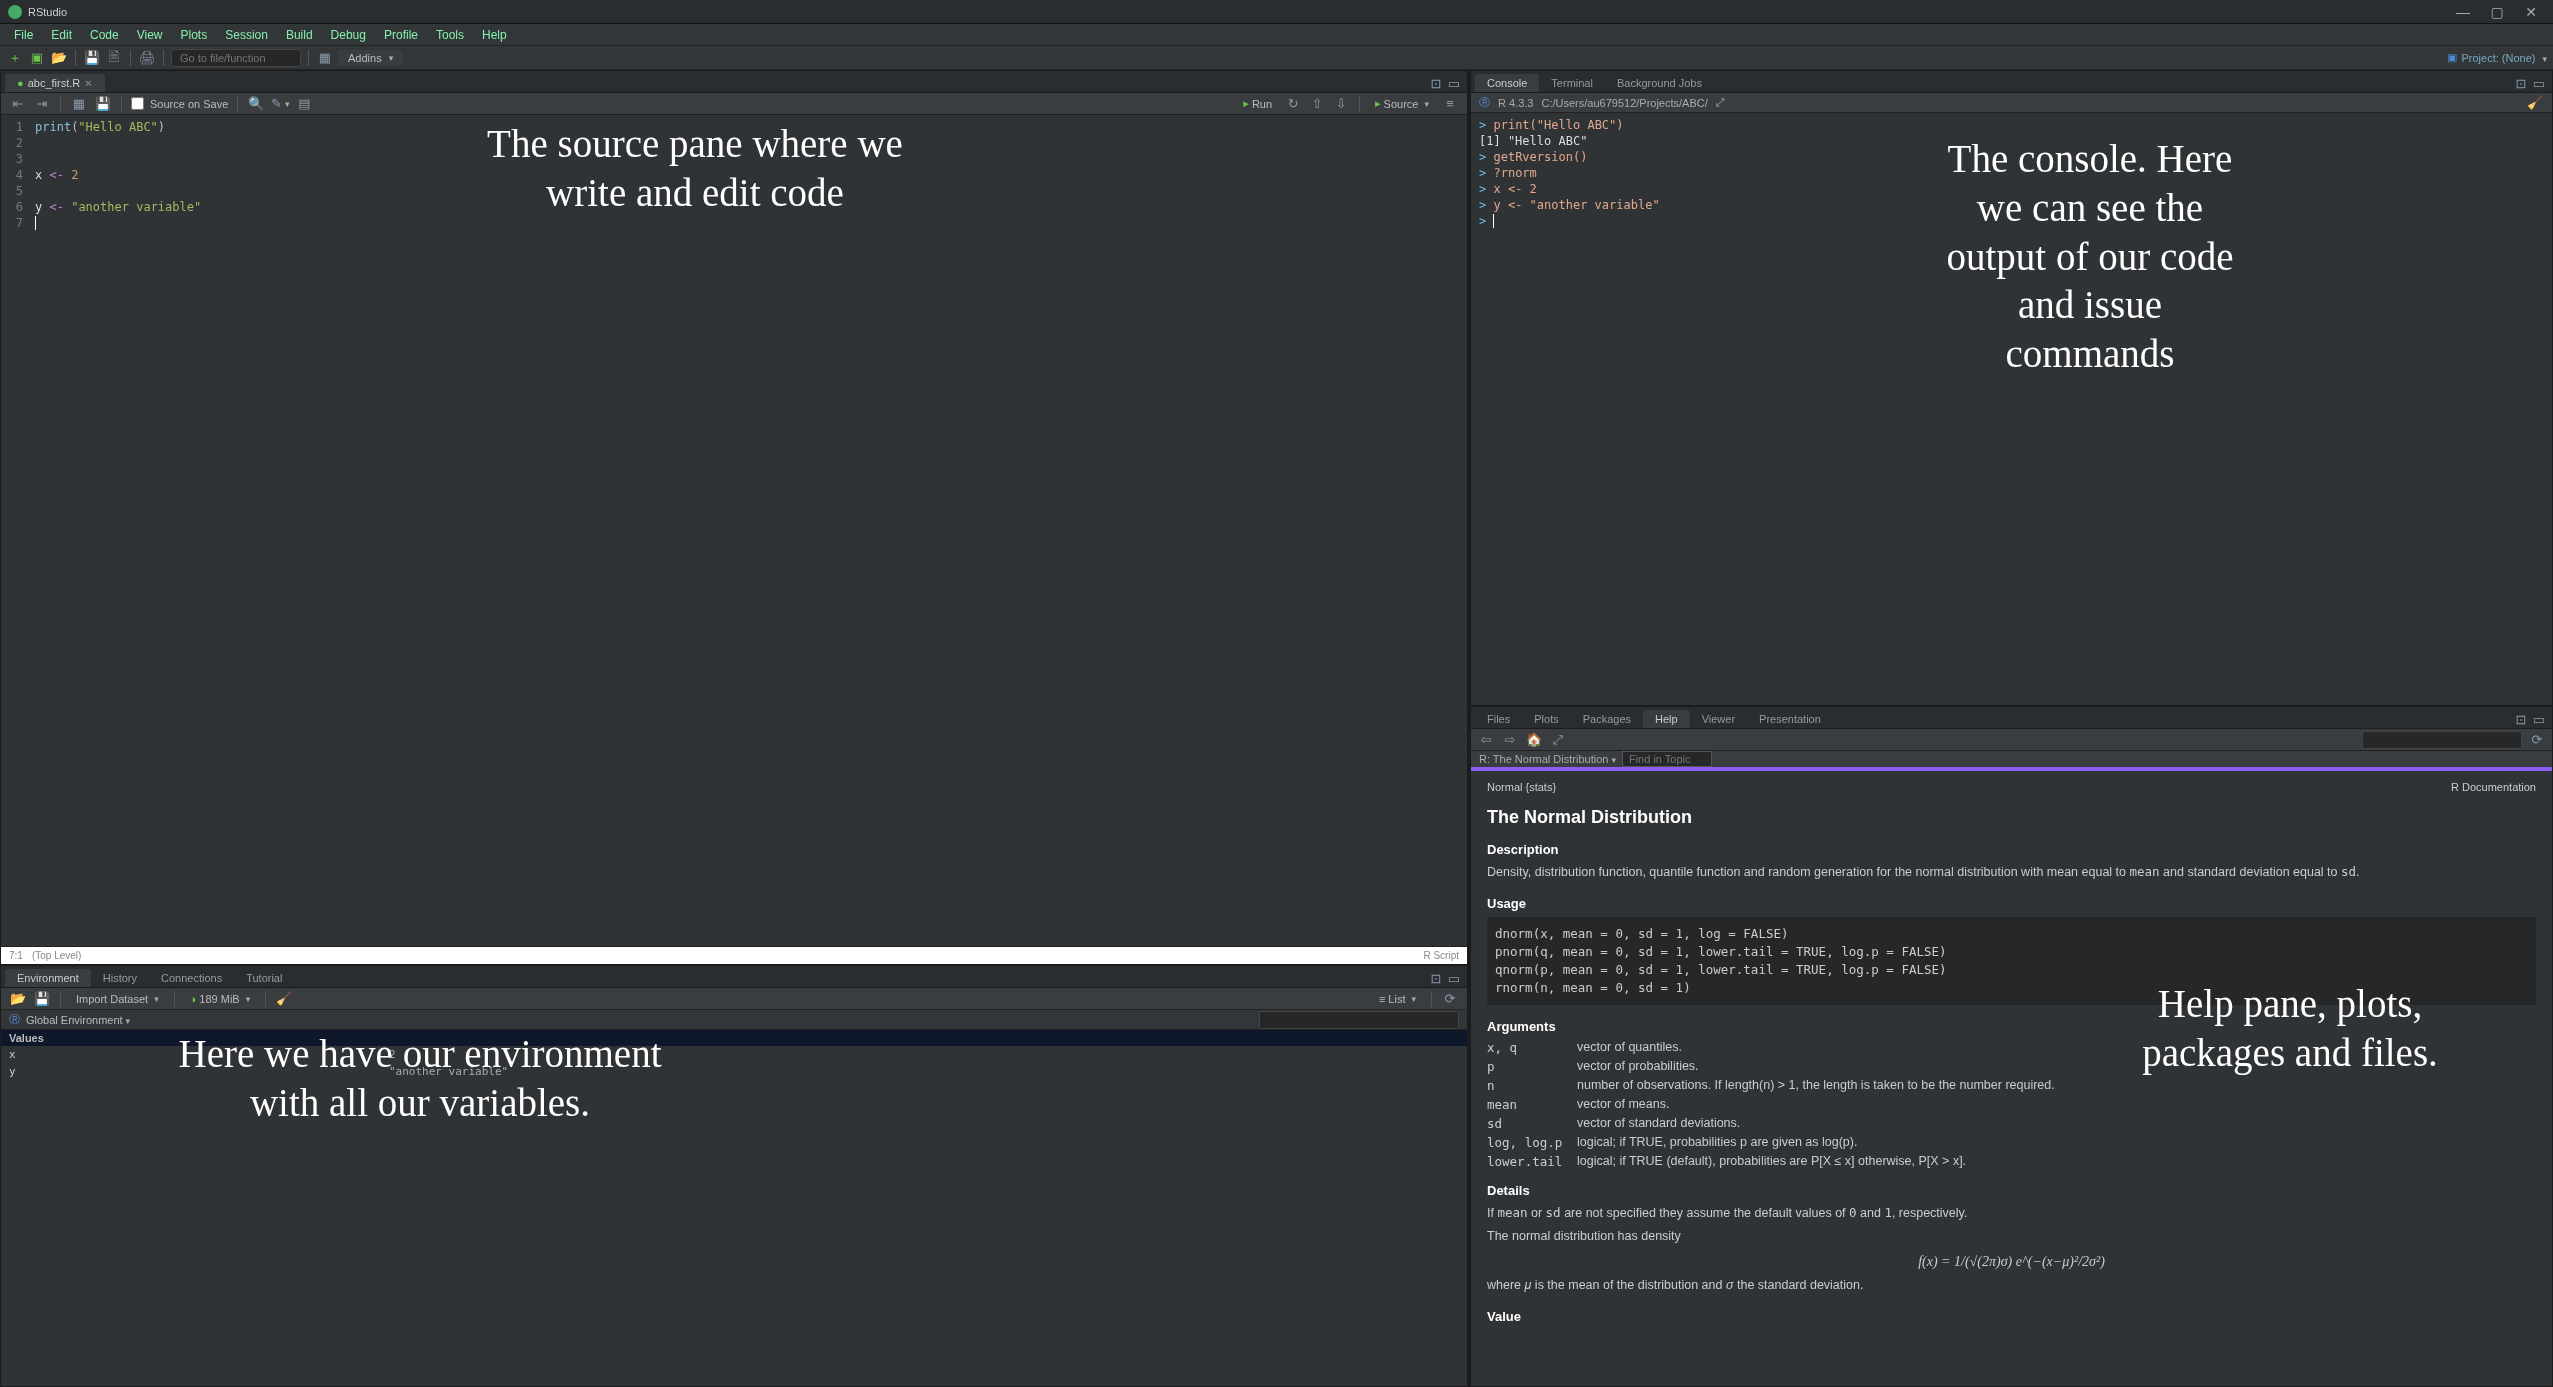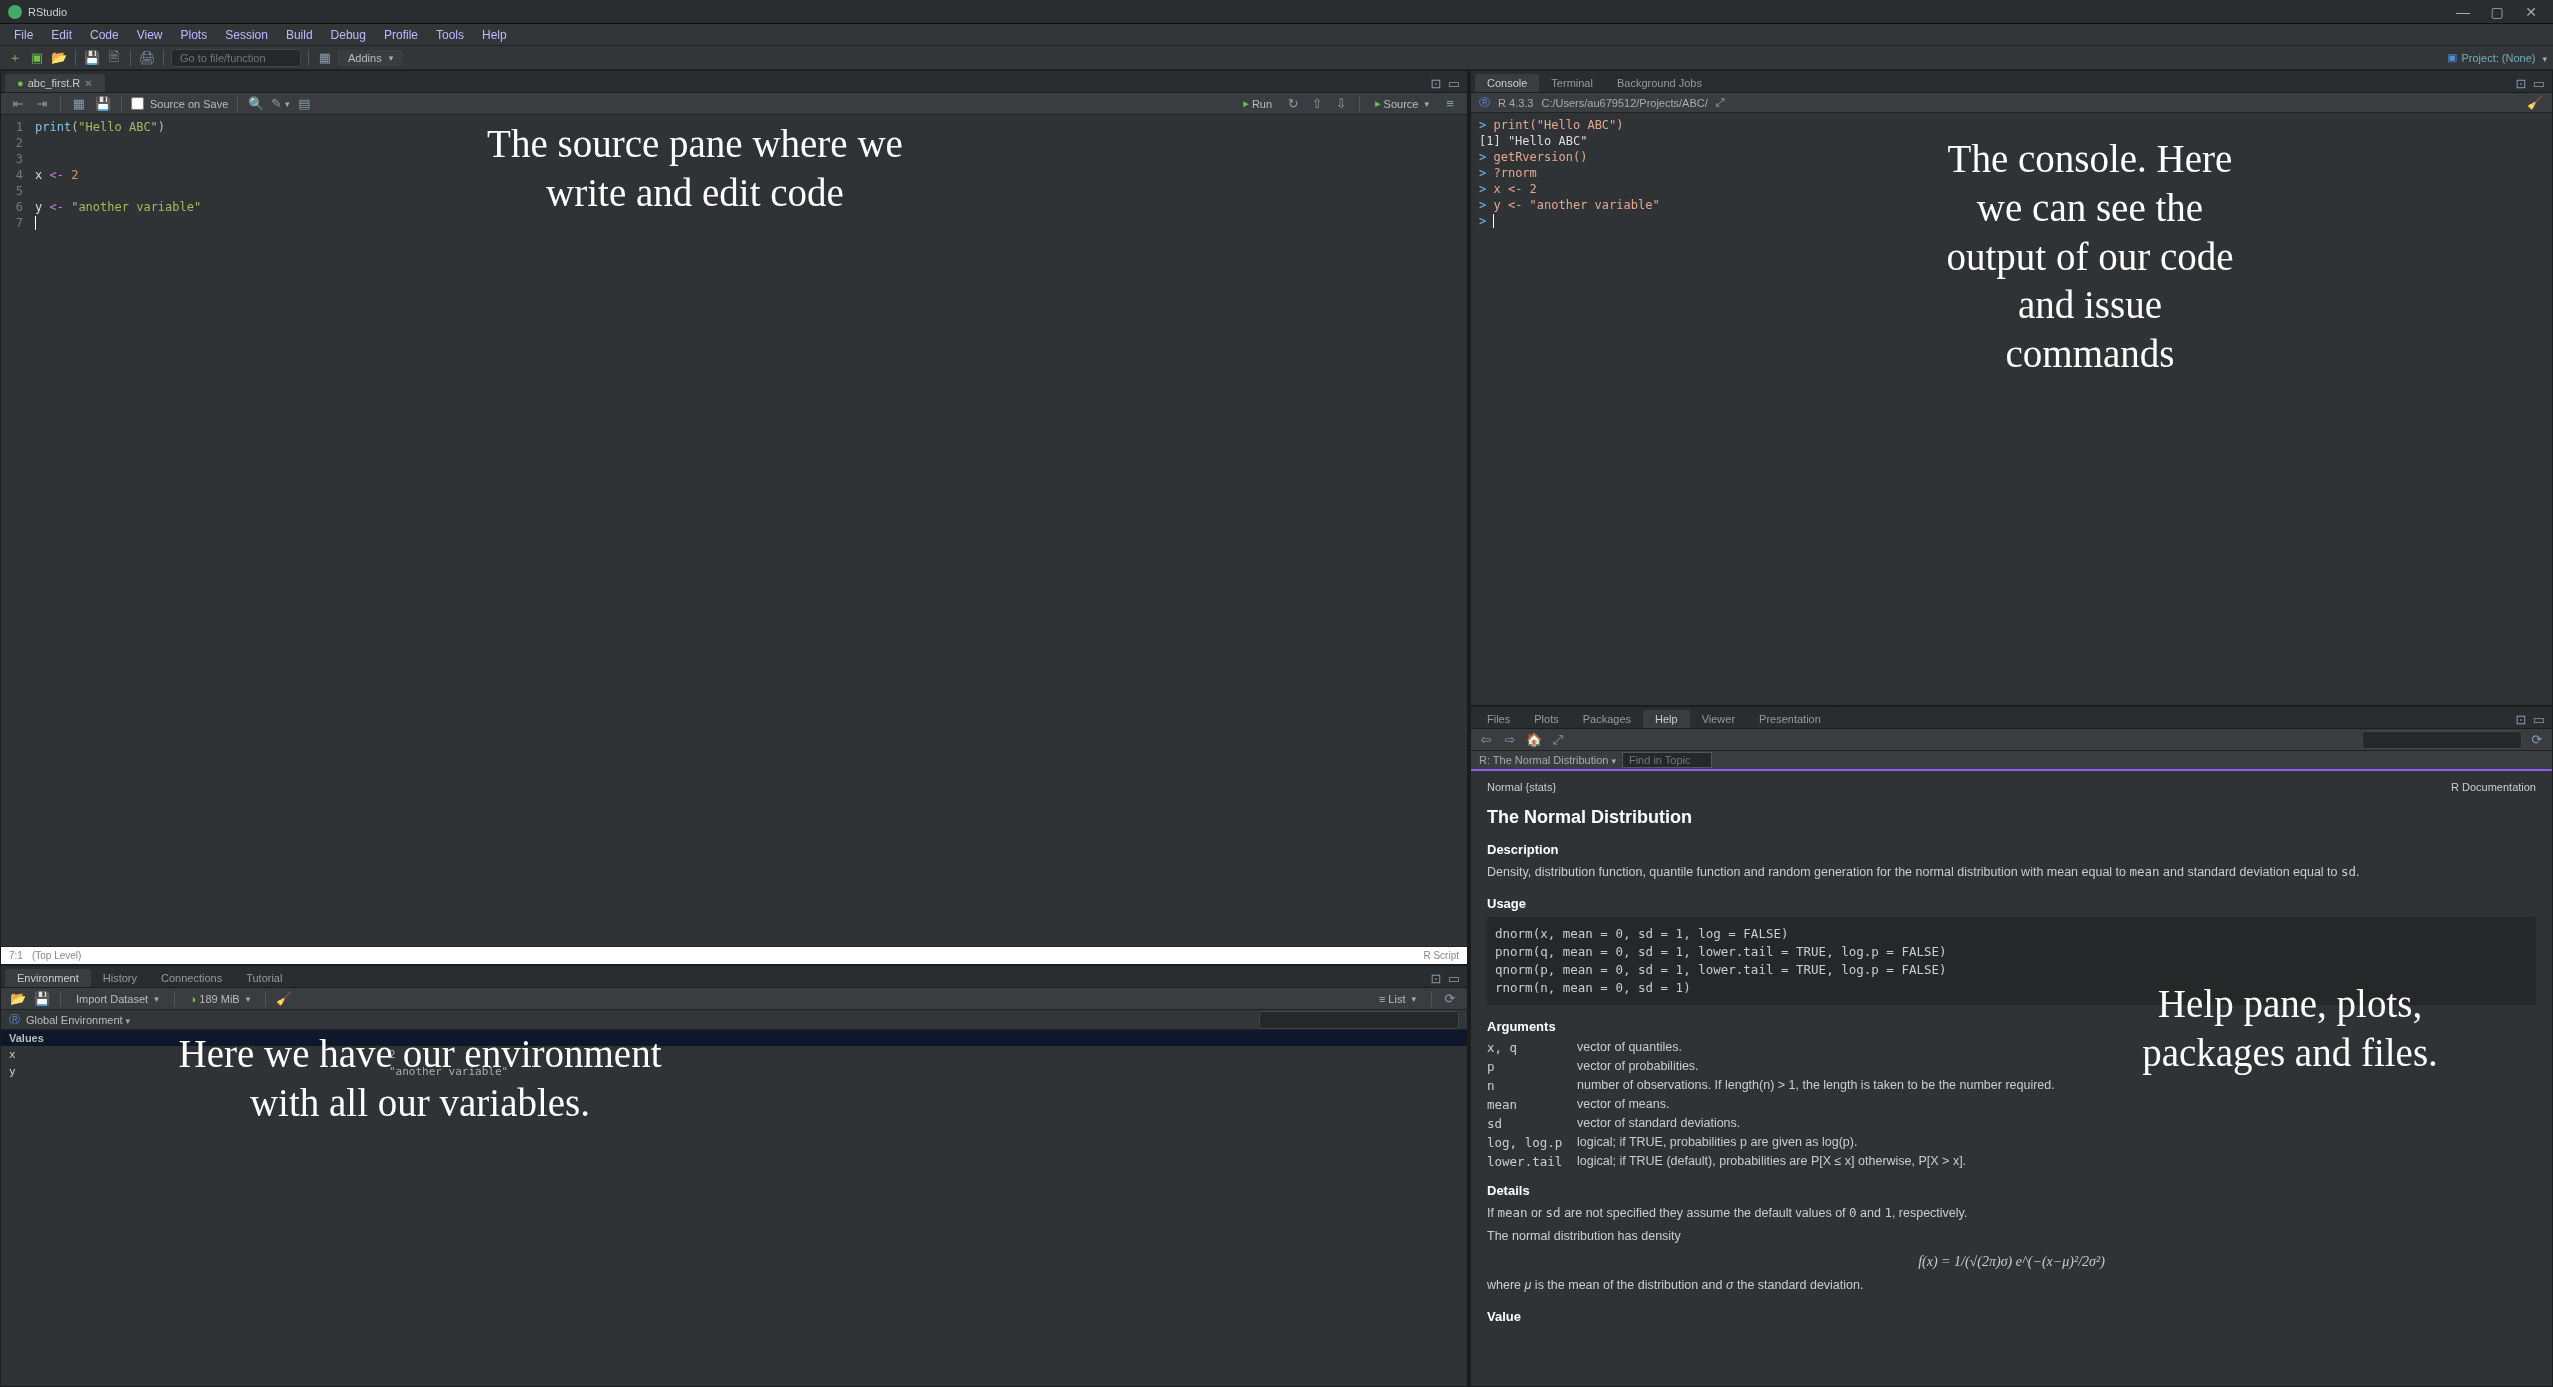--- a/index.html
+++ b/index.html
@@ -27,21 +27,21 @@
 
 .menubar {
   background: #333639;
   height: 22px;
   display: flex;
   align-items: center;
   padding: 0 6px;
   gap: 2px;
   border-bottom: 1px solid #222;
 }
-.menu-item { font-size: 12px; padding: 2px 8px; color: #c4b5fd; cursor: pointer; }
+.menu-item { font-size: 12px; padding: 2px 8px; color: #86efac; cursor: pointer; }
 
 .toolbar {
   background: #333639;
   height: 24px;
   display: flex;
   align-items: center;
   padding: 0 6px;
   gap: 4px;
   border-bottom: 1px solid #222;
 }
@@ -131,21 +131,21 @@
   height: 22px; background: #3a3d40; display: flex; align-items: center; padding: 0 6px; gap: 6px;
   border-bottom: 1px solid #222;
 }
 .help-search {
   background: #252729; border: 1px solid #555; color: #888; font-size: 11px;
   padding: 1px 6px; width: 90px; margin-left: 6px;
 }
 .help-nav .spacer { flex: 1; }
 .help-crumb {
   height: 20px; background: #3a3d40; display: flex; align-items: center; padding: 0 8px;
-  font-size: 11px; color: #aaa; border-bottom: 2px solid #8b5cf6;
+  font-size: 11px; color: #aaa; border-bottom: 4px solid #8b5cf6;
 }
 .help-content {
   flex: 1; background: #303336; padding: 10px 16px; overflow: auto; font-size: 12.5px; color: #ccc;
 }
 .help-topbar { display: flex; justify-content: space-between; margin-bottom: 14px; font-size: 11px; }
 .help-h1 { font-size: 18px; color: #fff; margin: 10px 0; font-weight: bold; }
 .help-h2 { font-size: 13px; color: #fff; font-weight: bold; margin: 14px 0 6px; }
 .help-p { margin: 6px 0; line-height: 1.4; }
 .help-code { font-family: "Consolas", monospace; background: #252729; padding: 8px; margin: 6px 0; line-height: 18px; white-space: pre; border-radius: 2px; }
 .arg-row { display: flex; margin: 4px 0; }

